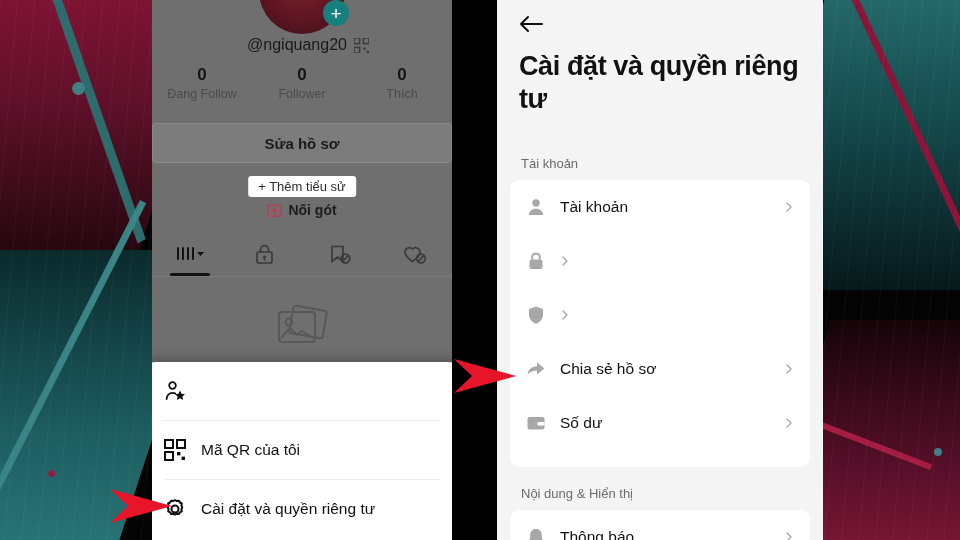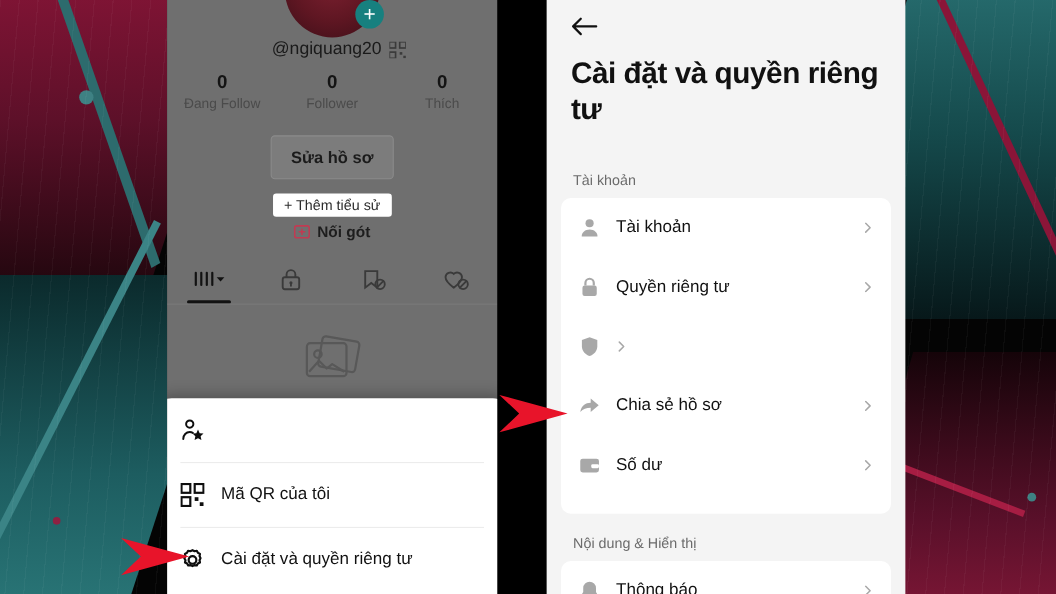--- a/index.html
+++ b/index.html
@@ -85,21 +85,21 @@
     display:flex; align-items:center; justify-content:center; gap:7px;
   }
   .handle { font-size:16px; color:#1a1a1a; font-weight:500;margin-left:12px; }
   .qr-ic { width:15px; height:15px; display:block; }
 
   .stats { position:absolute; left:0; right:0; top:64px; display:flex; }
   .stat { flex:1; text-align:center; }
   .stat-num { font-size:17px; font-weight:bold; color:#141414; line-height:22px; }
   .stat-lbl { font-size:12.5px; color:#4b4b4b; margin-top:1px; }
 
-  .actions { position:absolute; left:0; right:0; top:123px; display:flex; gap:10px; justify-content:center; }
+  .actions { position:absolute; left:0; right:0; top:123px; display:flex; gap:10px; justify-content:center;flex-direction:column; }
   .act-btn {
     background:#7c7c7c; border:1px solid #8b8b8b; border-radius:4px;
     height:40px; min-width:105px; padding:0 18px;
     display:flex; align-items:center; justify-content:center;
     font-size:15px; font-weight:bold; color:#1b1b1b;
   }
 
   .bio-btn {
     position:absolute; left:50%; transform:translateX(-50%); top:176px;
     background:#ffffff; border-radius:3px; padding:3px 10px;
@@ -343,21 +343,20 @@
             </svg>
         </div>
 
         <div class="row">
           <span>
             <svg class="row-ic" viewBox="0 0 20 20" fill="#a8a8a8">
               <rect x="3.5" y="8.5" width="13" height="9.5" rx="2"></rect>
               <path d="M6.2 8.5V6.2a3.8 3.8 0 017.6 0v2.3" fill="none" stroke="#a8a8a8" stroke-width="2"></path>
             </svg>
           </span>
-          <span class="row-label">Quyền riêng tư</span>
           <svg class="chev" viewBox="0 0 10 10" fill="none" stroke="#a8a8a8" stroke-width="1.4" stroke-linecap="round" stroke-linejoin="round">
               <path d="M3 1l4 4-4 4"></path>
             </svg>
         </div>
 
         <div class="row">
           <span>
             <svg class="row-ic" viewBox="0 0 20 20" fill="#a8a8a8">
               <path d="M10 1.5l7 2.6v5.6c0 4.3-3 7.6-7 9-4-1.4-7-4.7-7-9V4.1z"></path>
             </svg>

